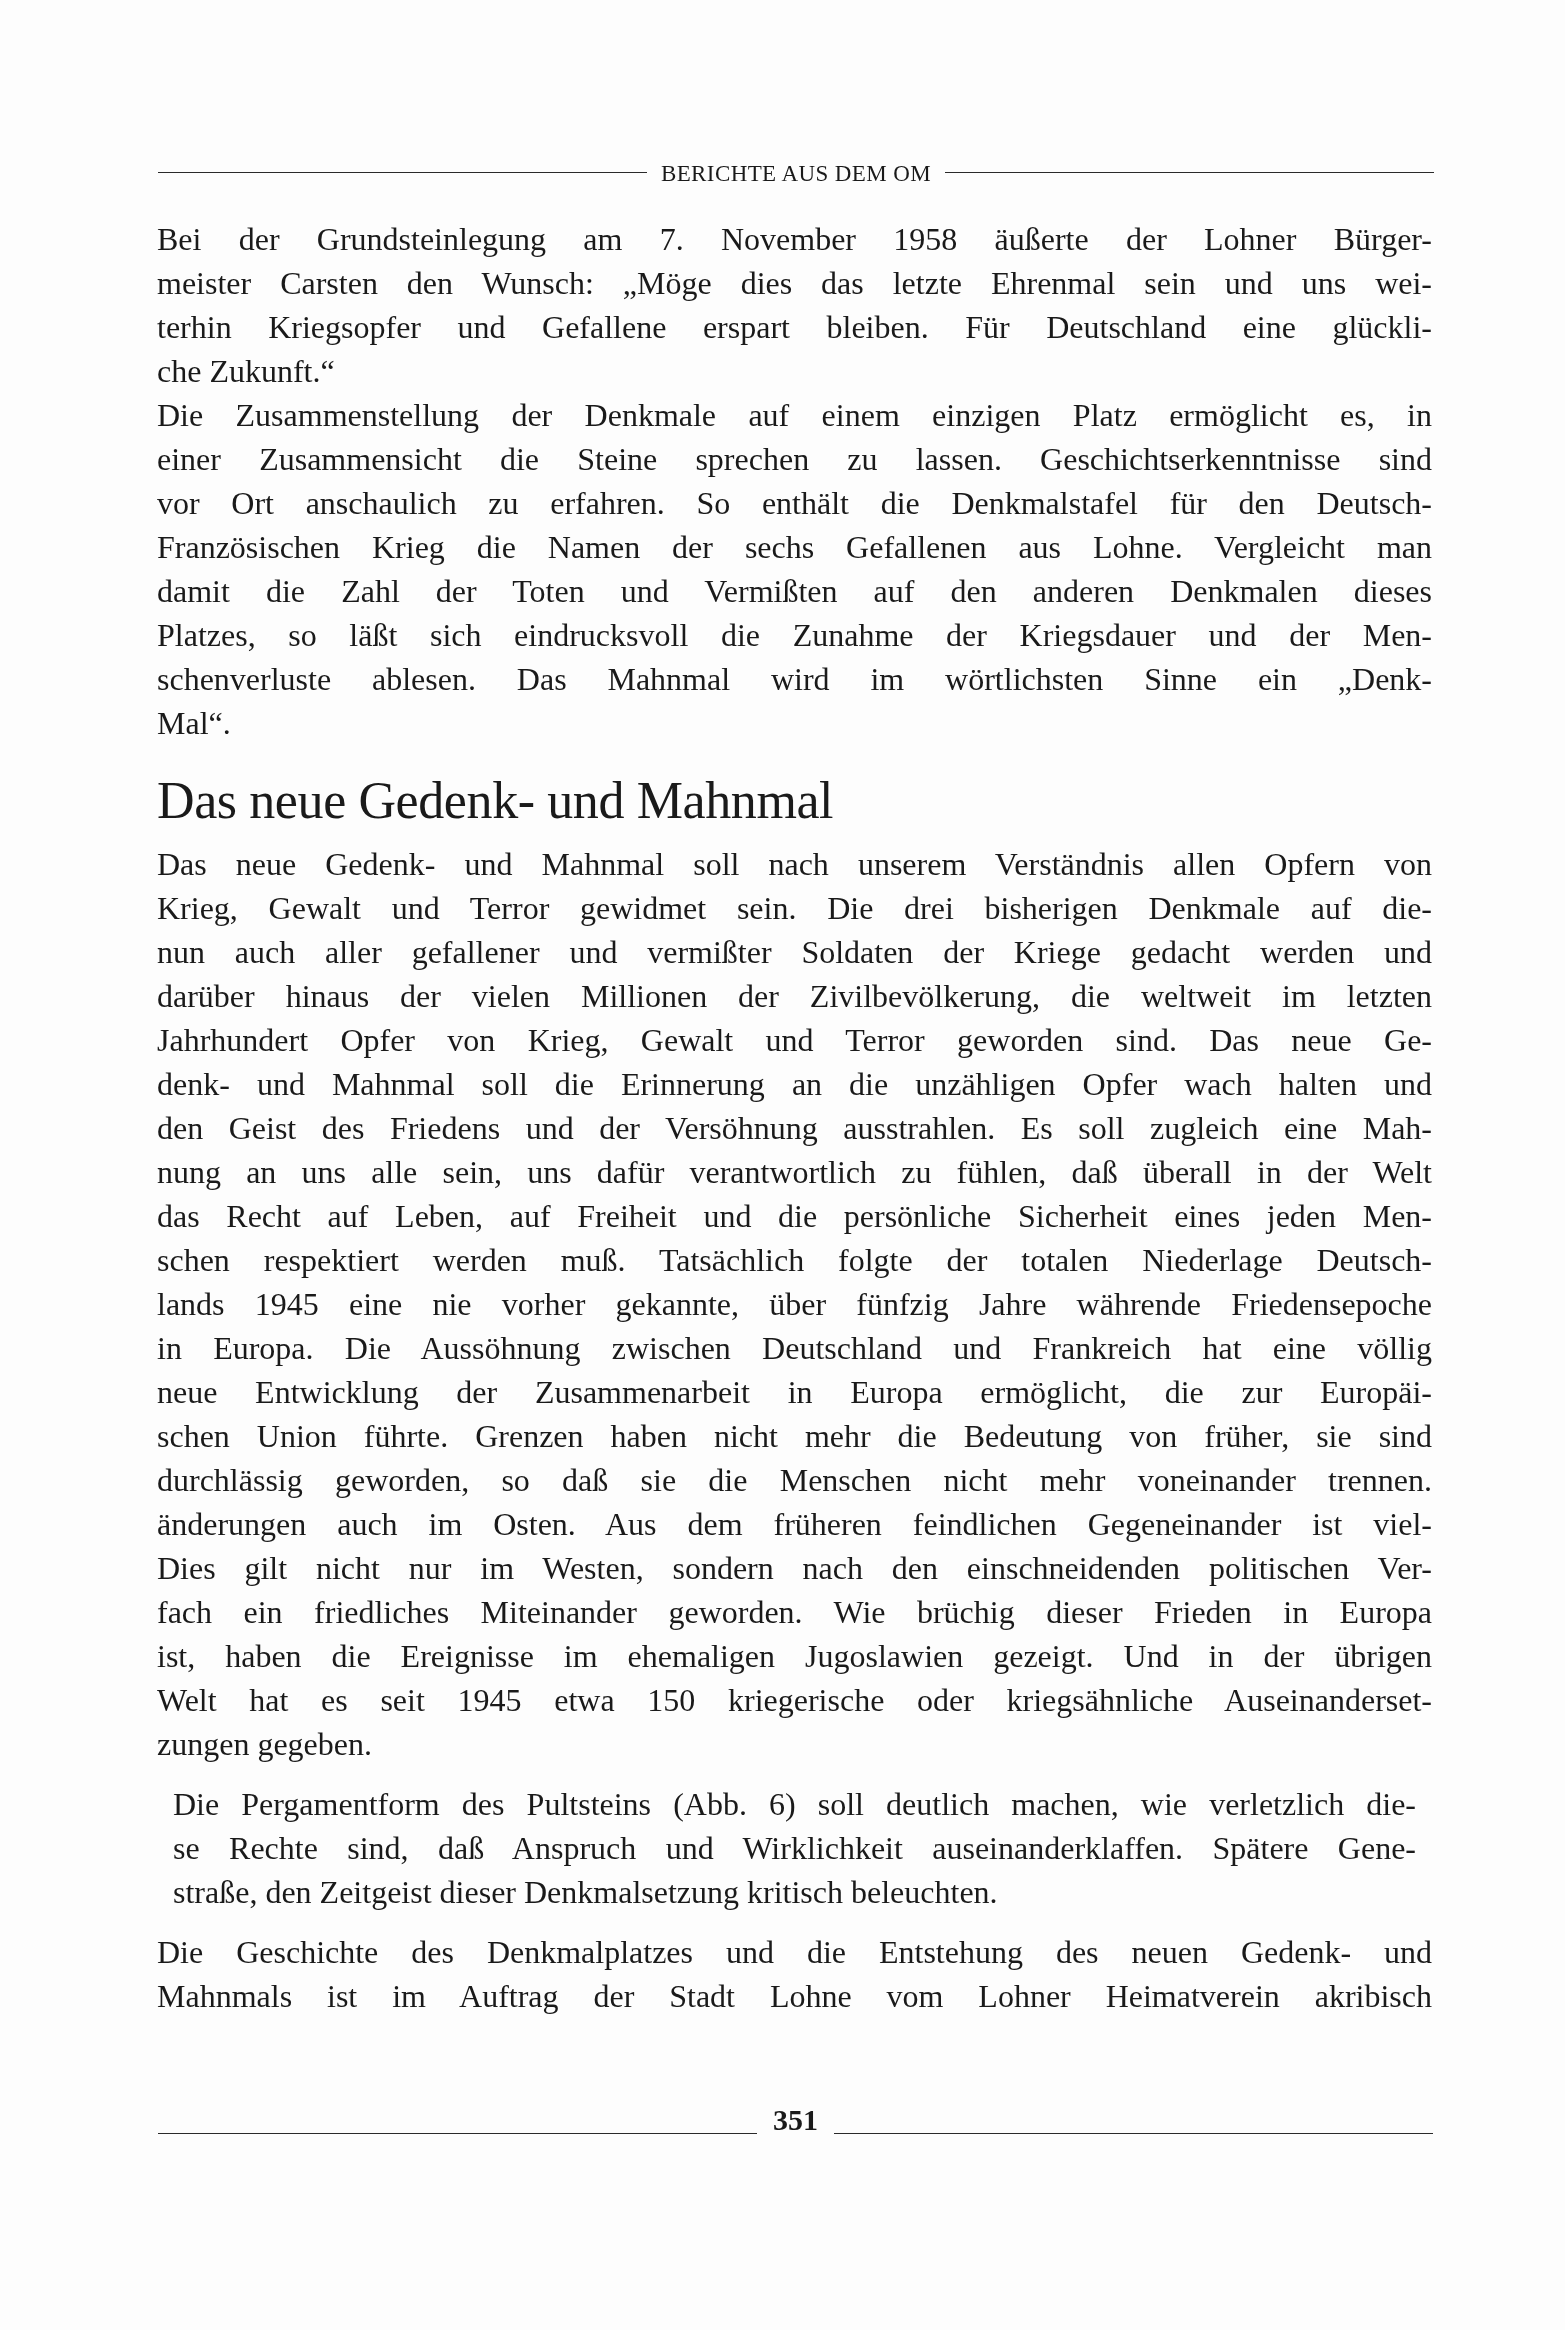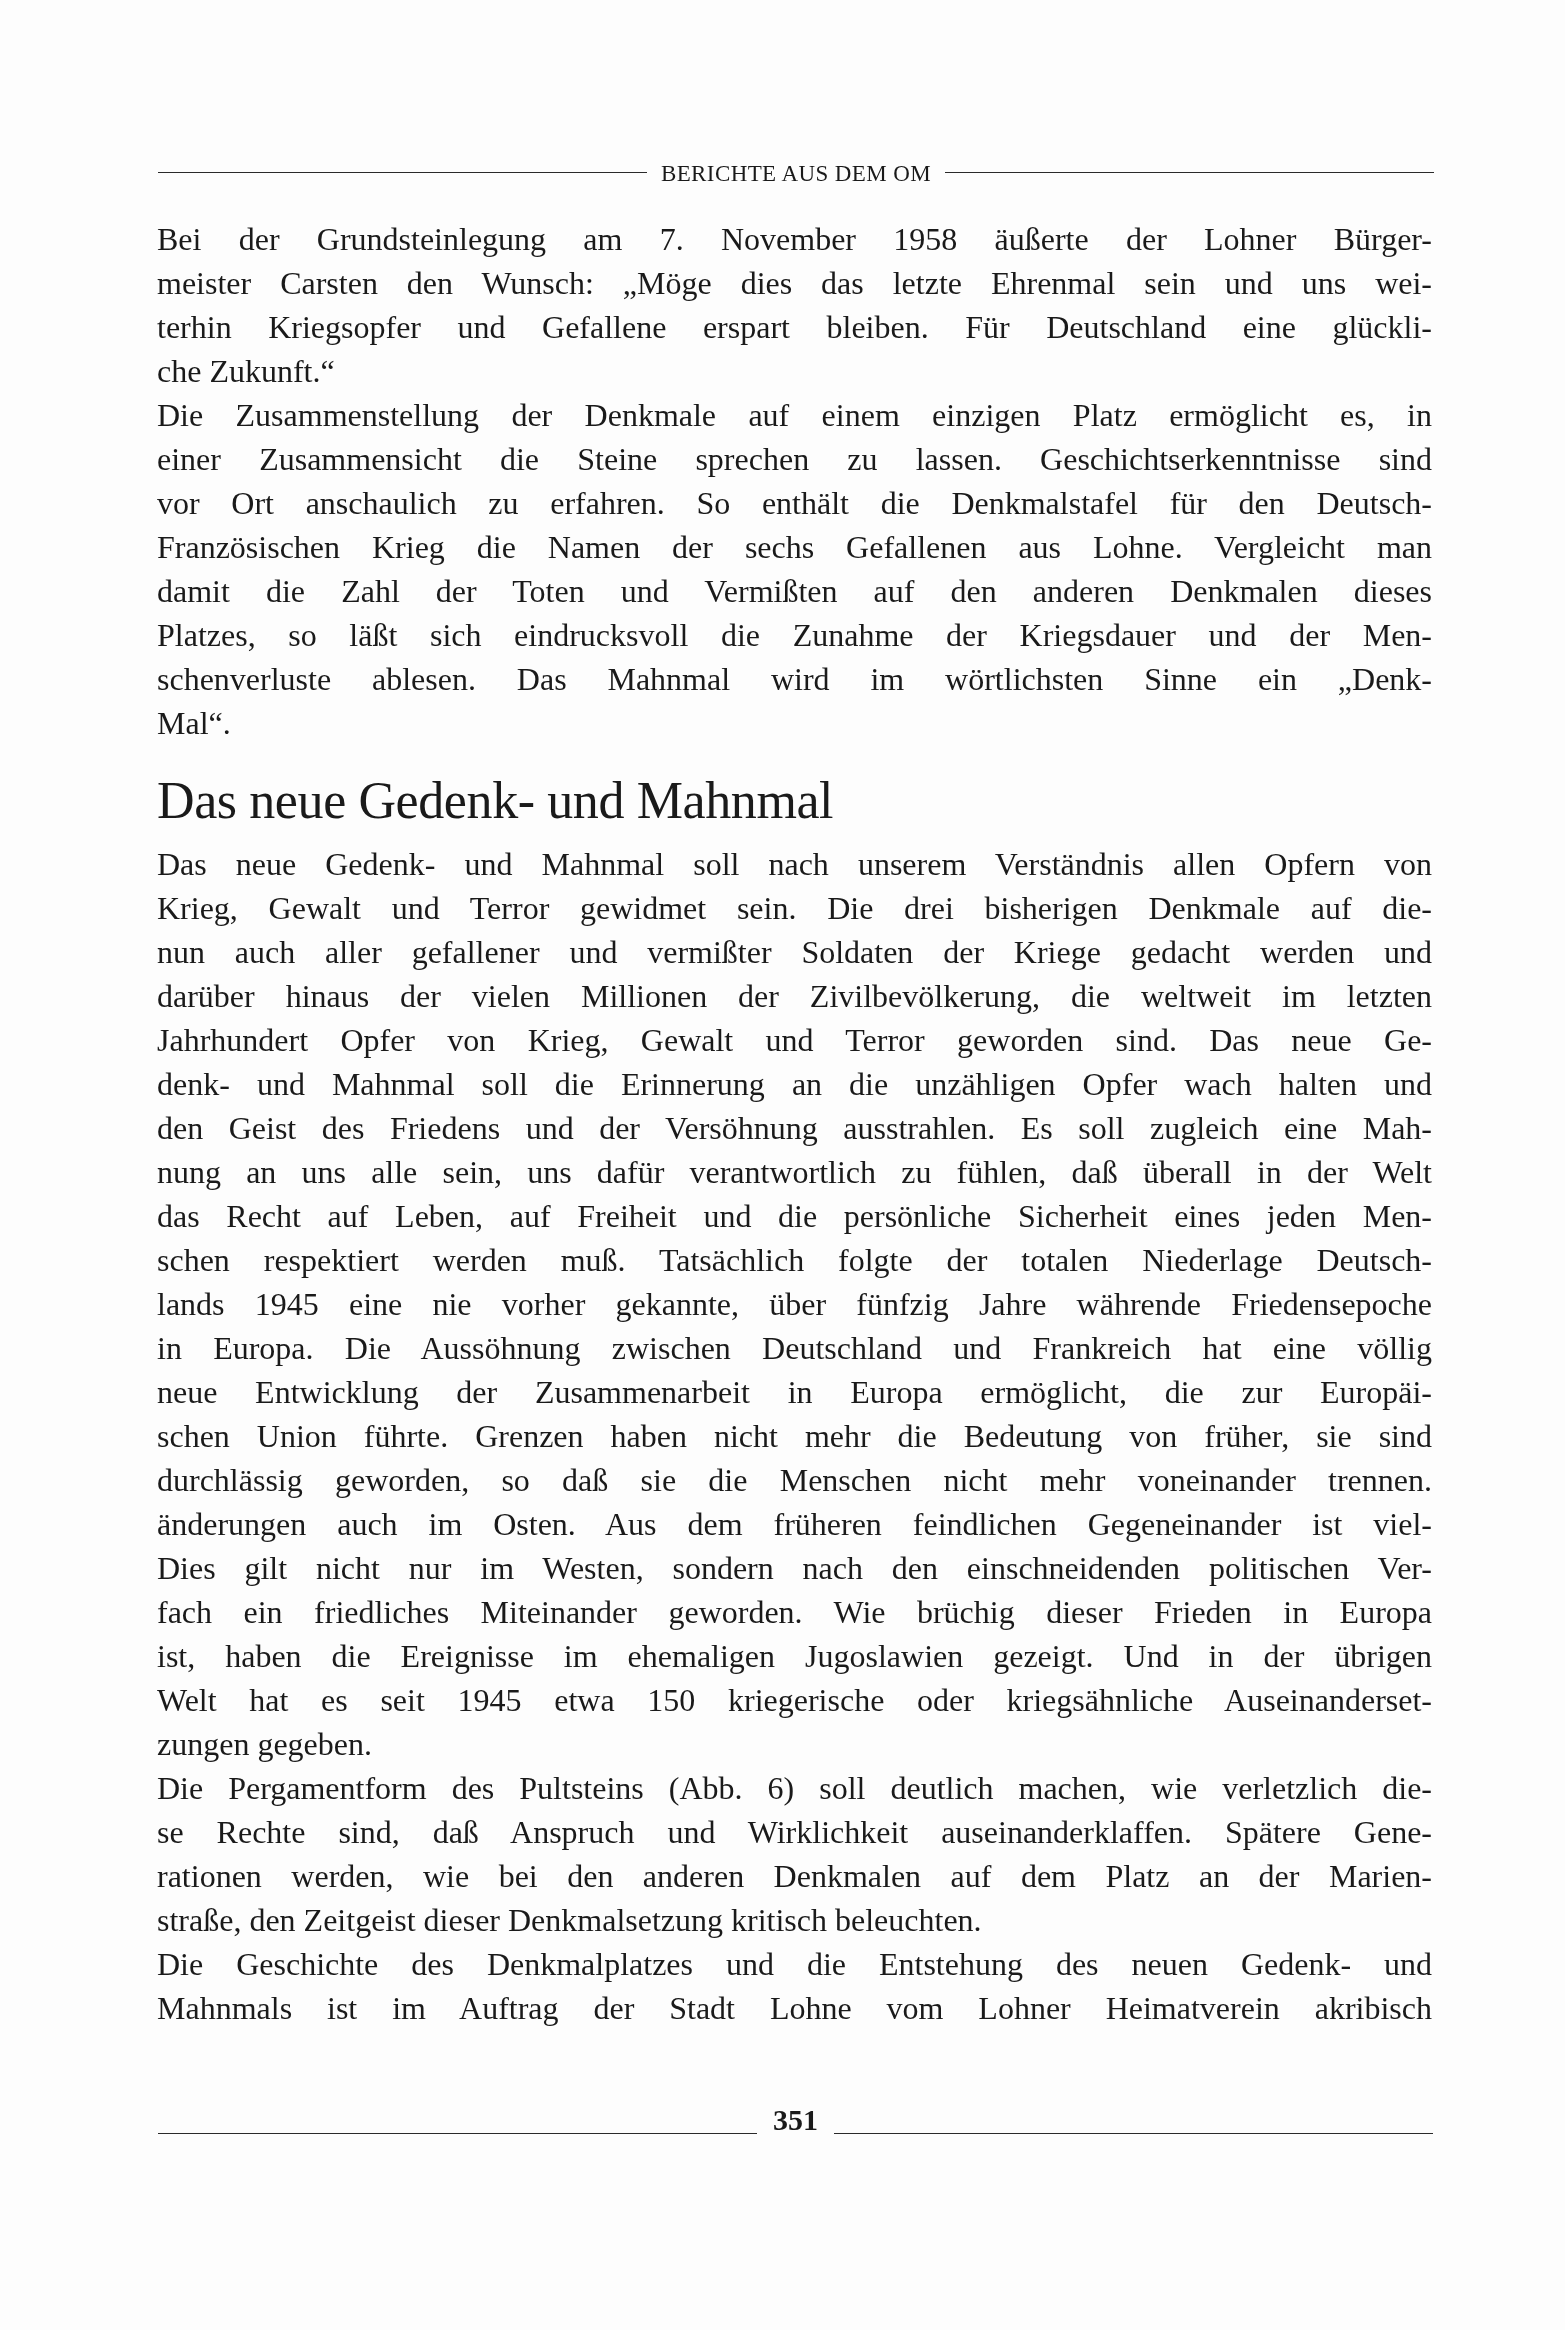--- a/index.html
+++ b/index.html
@@ -129,24 +129,23 @@
         <span class="line">neue Entwicklung der Zusammenarbeit in Europa ermöglicht, die zur Europäi-</span>
         <span class="line">schen Union führte. Grenzen haben nicht mehr die Bedeutung von früher, sie sind</span>
         <span class="line">durchlässig geworden, so daß sie die Menschen nicht mehr voneinander trennen.</span>
         <span class="line">änderungen auch im Osten. Aus dem früheren feindlichen Gegeneinander ist viel-</span>
         <span class="line">Dies gilt nicht nur im Westen, sondern nach den einschneidenden politischen Ver-</span>
         <span class="line">fach ein friedliches Miteinander geworden. Wie brüchig dieser Frieden in Europa</span>
         <span class="line">ist, haben die Ereignisse im ehemaligen Jugoslawien gezeigt. Und in der übrigen</span>
         <span class="line">Welt hat es seit 1945 etwa 150 kriegerische oder kriegsähnliche Auseinanderset-</span>
         <span class="line last">zungen gegeben.</span>
       </p>
-      <p style="margin: 0px;">
+      <p style="margin: 16px;">
         <span class="line">Die Pergamentform des Pultsteins (Abb. 6) soll deutlich machen, wie verletzlich die-</span>
         <span class="line">se Rechte sind, daß Anspruch und Wirklichkeit auseinanderklaffen. Spätere Gene-</span>
-        <span class="line">rationen werden, wie bei den anderen Denkmalen auf dem Platz an der Marien-</span>
         <span class="line last">straße, den Zeitgeist dieser Denkmalsetzung kritisch beleuchten.</span>
       </p>
       <p style="margin: 0px;">
         <span class="line">Die Geschichte des Denkmalplatzes und die Entstehung des neuen Gedenk- und</span>
         <span class="line">Mahnmals ist im Auftrag der Stadt Lohne vom Lohner Heimatverein akribisch</span>
       </p>
     </div>
 </main>
 
 <footer class="folio">

